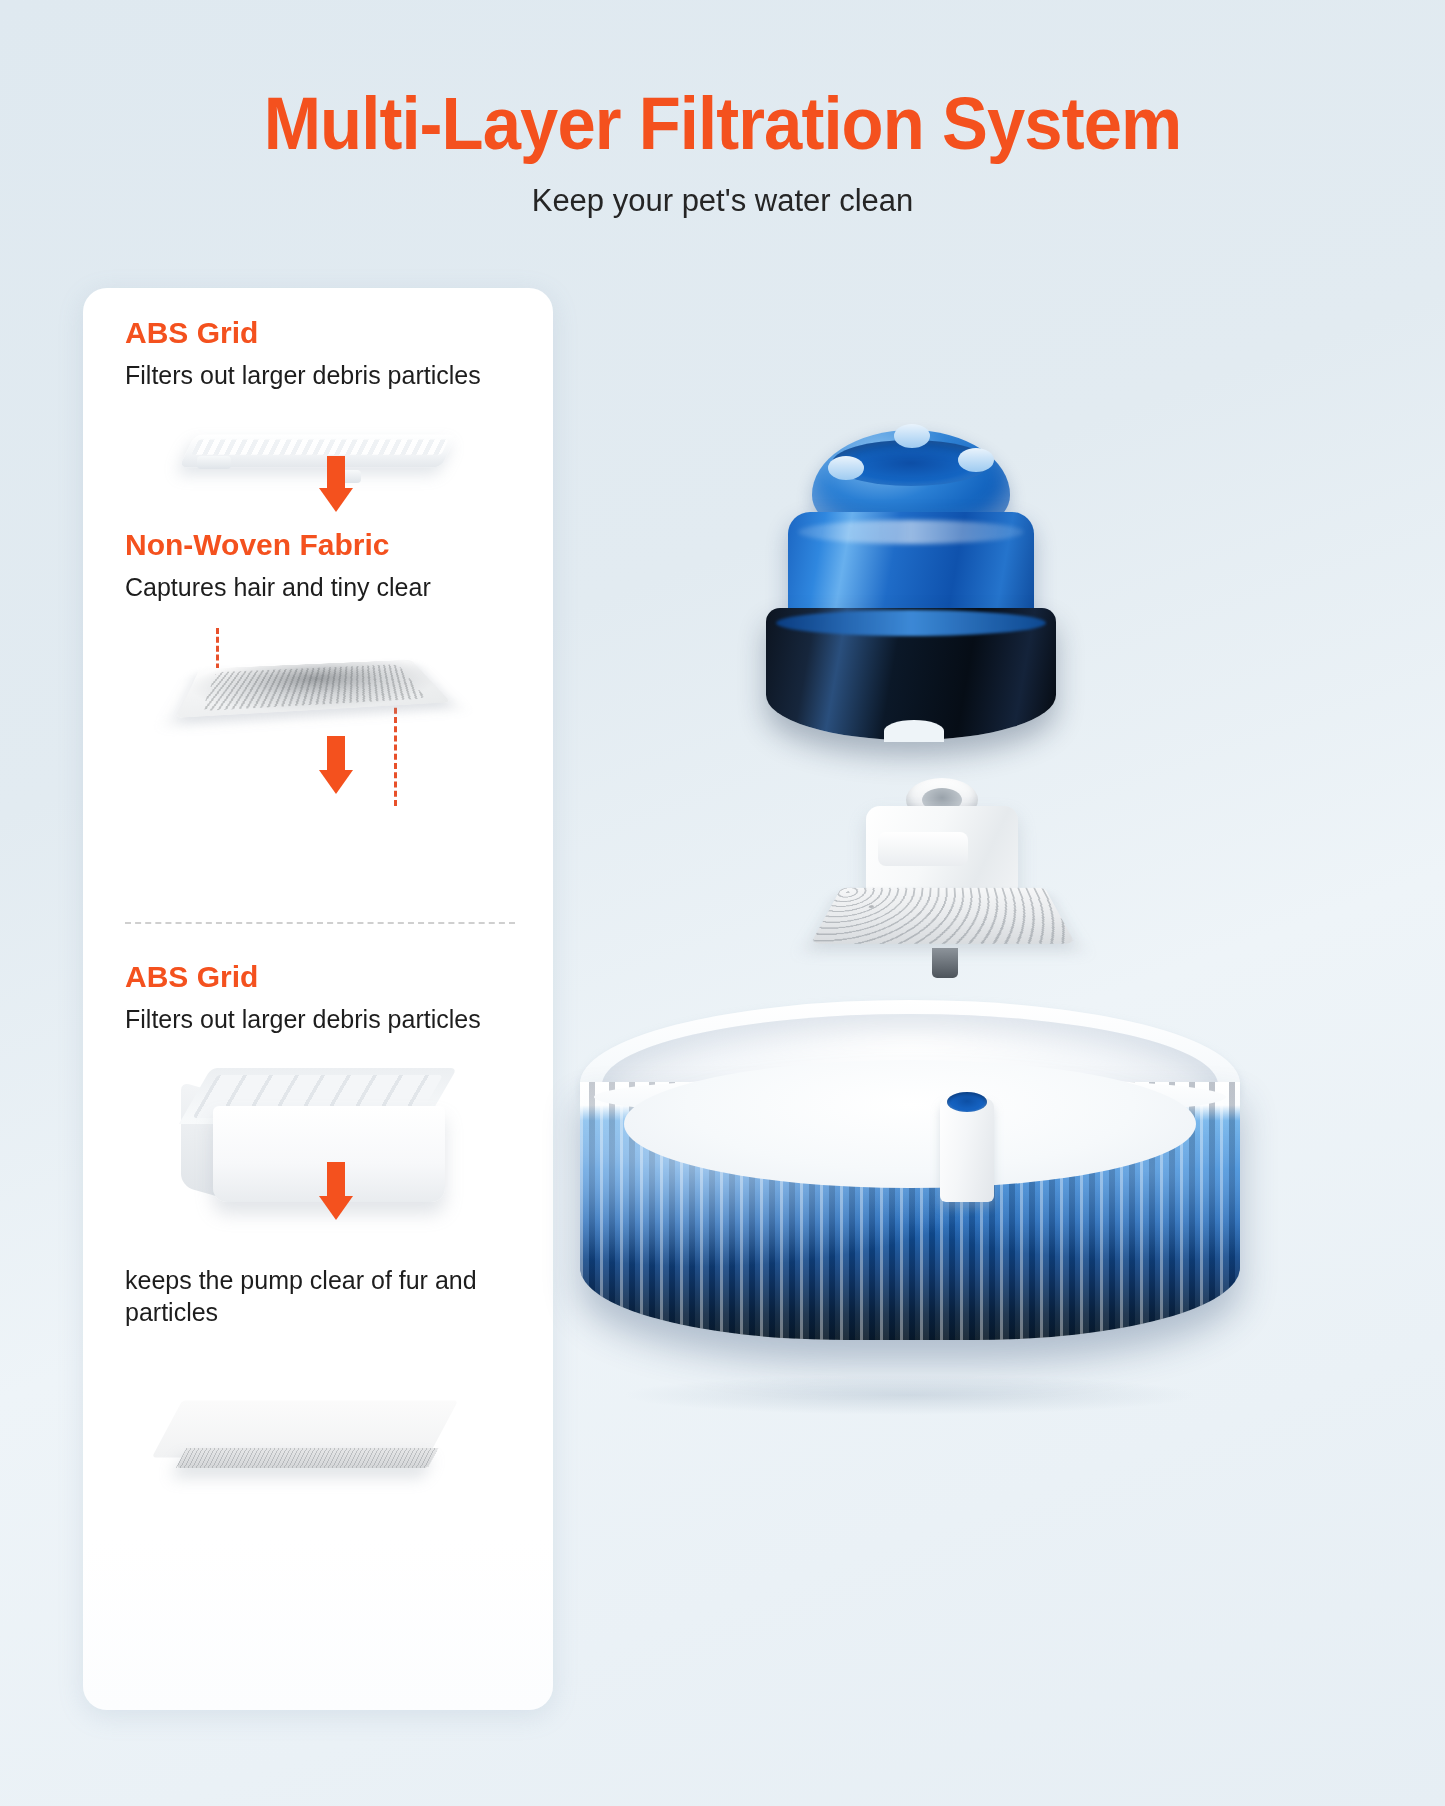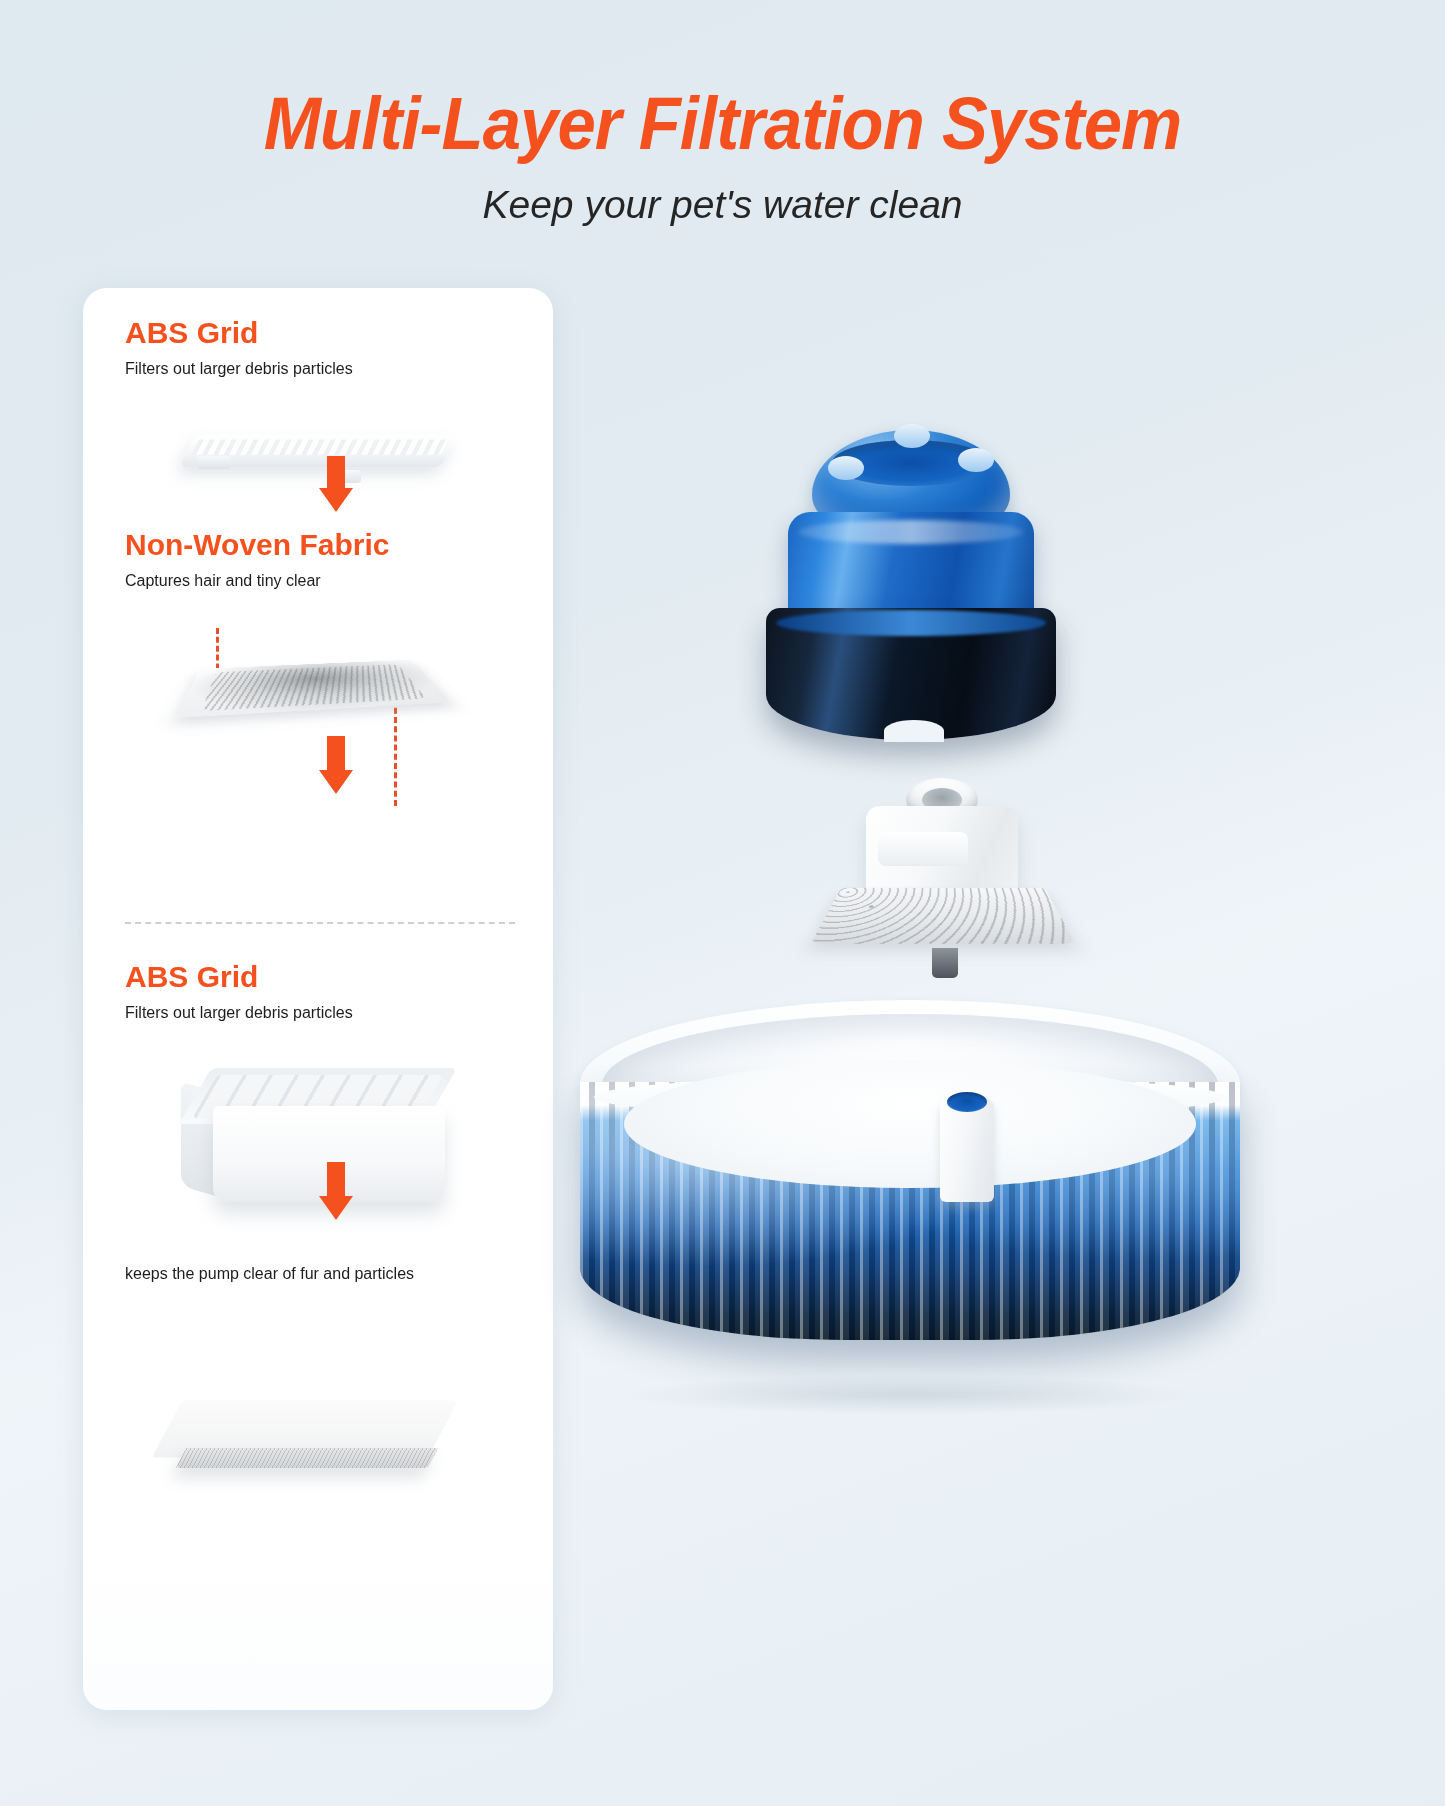--- a/index.html
+++ b/index.html
@@ -4,40 +4,40 @@
 <style>
   * { margin:0; padding:0; box-sizing:border-box; }
   html,body { width:1445px; height:1806px; }
   body {
     font-family:"Liberation Sans", sans-serif;
     background:linear-gradient(160deg,#dfe9f0 0%,#e2ebf1 35%,#eef4f8 60%,#e6eef4 100%);
     position:relative; overflow:hidden;
   }
 
   
-  .header { text-align:center; padding-top:86px;font-style:italic; }
+  .header { text-align:center; padding-top:86px; }
   .title {
     font-size:74px; font-weight:bold; color:#f4511e;
     letter-spacing:-1px; line-height:1.02;
     transform:scaleX(0.93); transform-origin:center;
     font-family:"Liberation Sans Narrow","Liberation Sans",sans-serif;
   }
-  .subtitle { font-size:39px; color:#252525; margin-top:22px; font-weight:400; }
+  .subtitle { font-size:31px; color:#252525; margin-top:22px; font-weight:400; }
 
   
   .card {
     position:absolute; left:83px; top:288px; width:470px; height:1422px;
     background:linear-gradient(180deg,#ffffff 0%,#ffffff 88%,#fcfdfe 100%);
     border-radius:24px;
     box-shadow:0 6px 26px rgba(120,150,175,.18);
     overflow:hidden;
   }
   .sec { position:absolute; left:42px; width:420px; }
   .sec .h { color:#f4511e; font-size:30px; font-weight:bold; line-height:1.15; }
-  .sec .d { color:#1d1d1d; font-size:16px; line-height:1.28; margin-top:8px; }
+  .sec .d { color:#1d1d1d; font-size:25px; line-height:1.28; margin-top:8px; }
 
   
   .arrow { position:absolute; width:34px; }
   .arrow .shaft { width:18px; margin:0 auto; background:#f4511e; }
   .arrow .head {
     width:0;height:0;margin:0 auto;
     border-left:17px solid transparent; border-right:17px solid transparent;
     border-top:24px solid #f4511e;
   }
 

